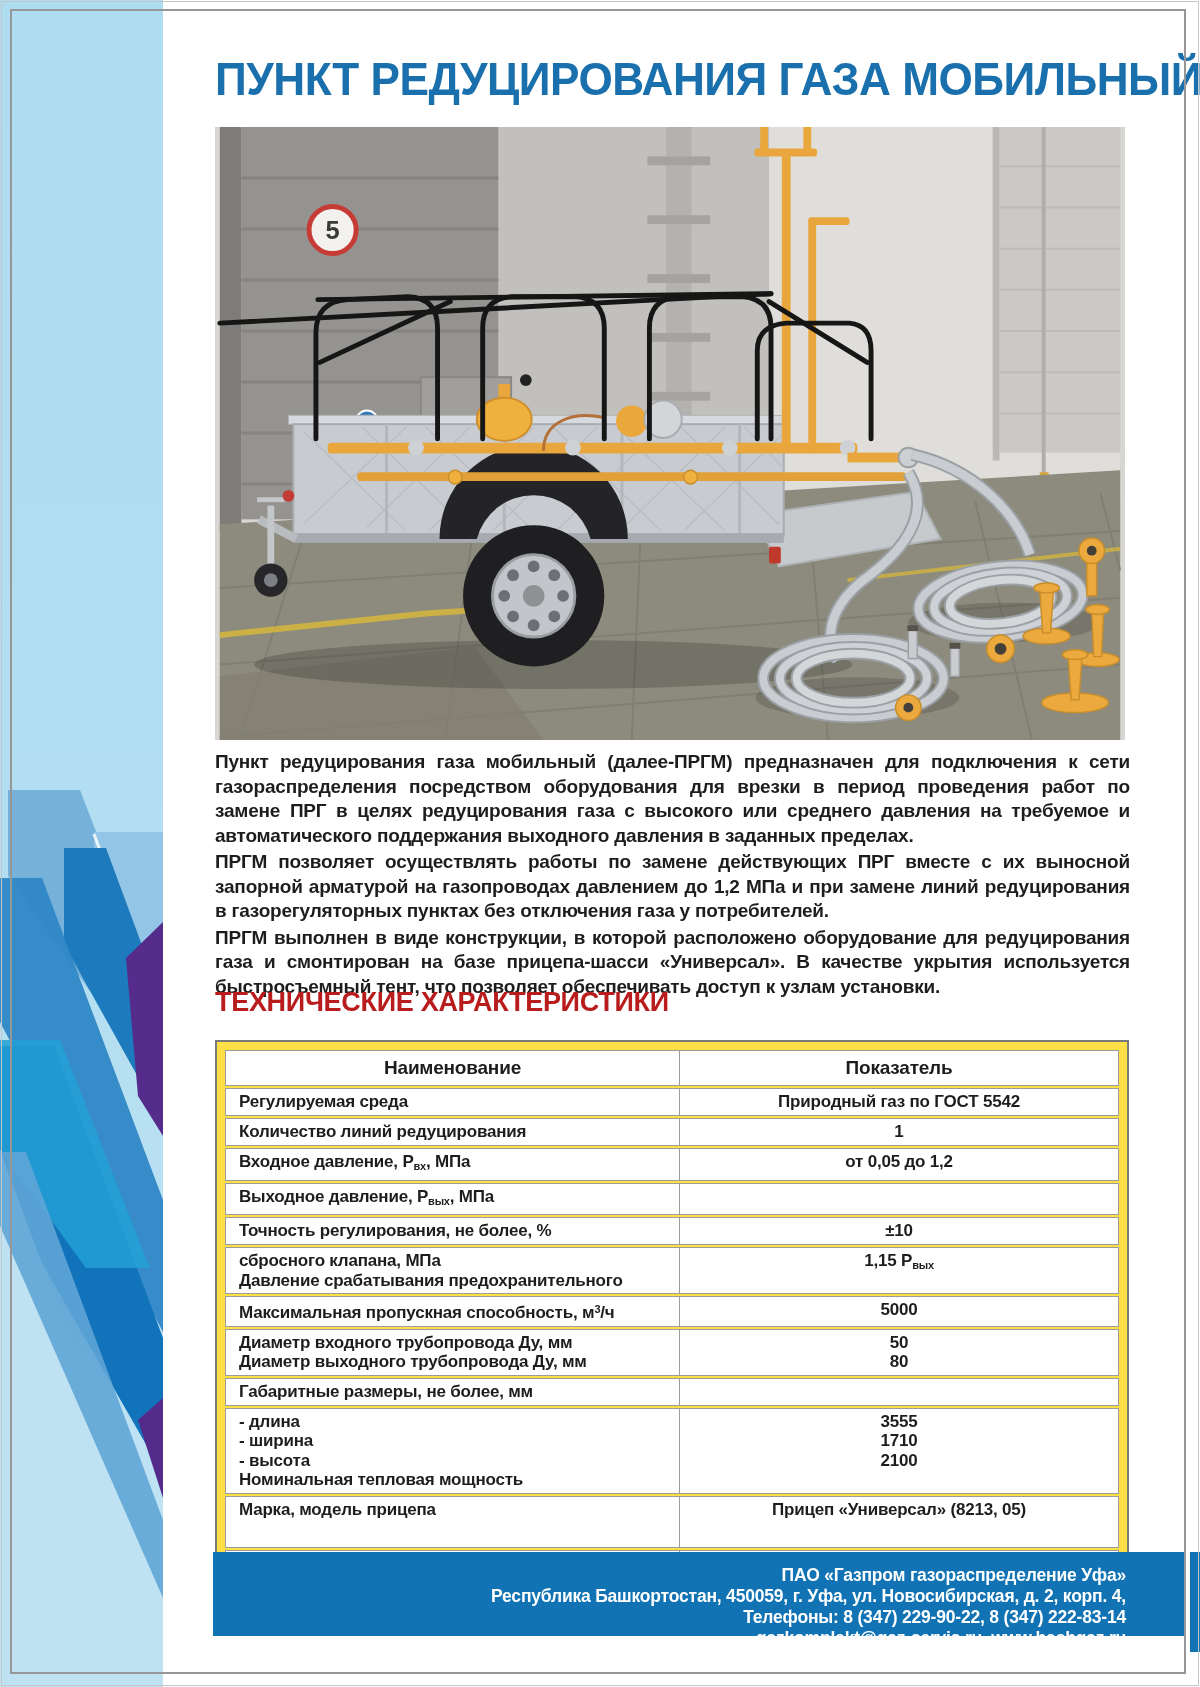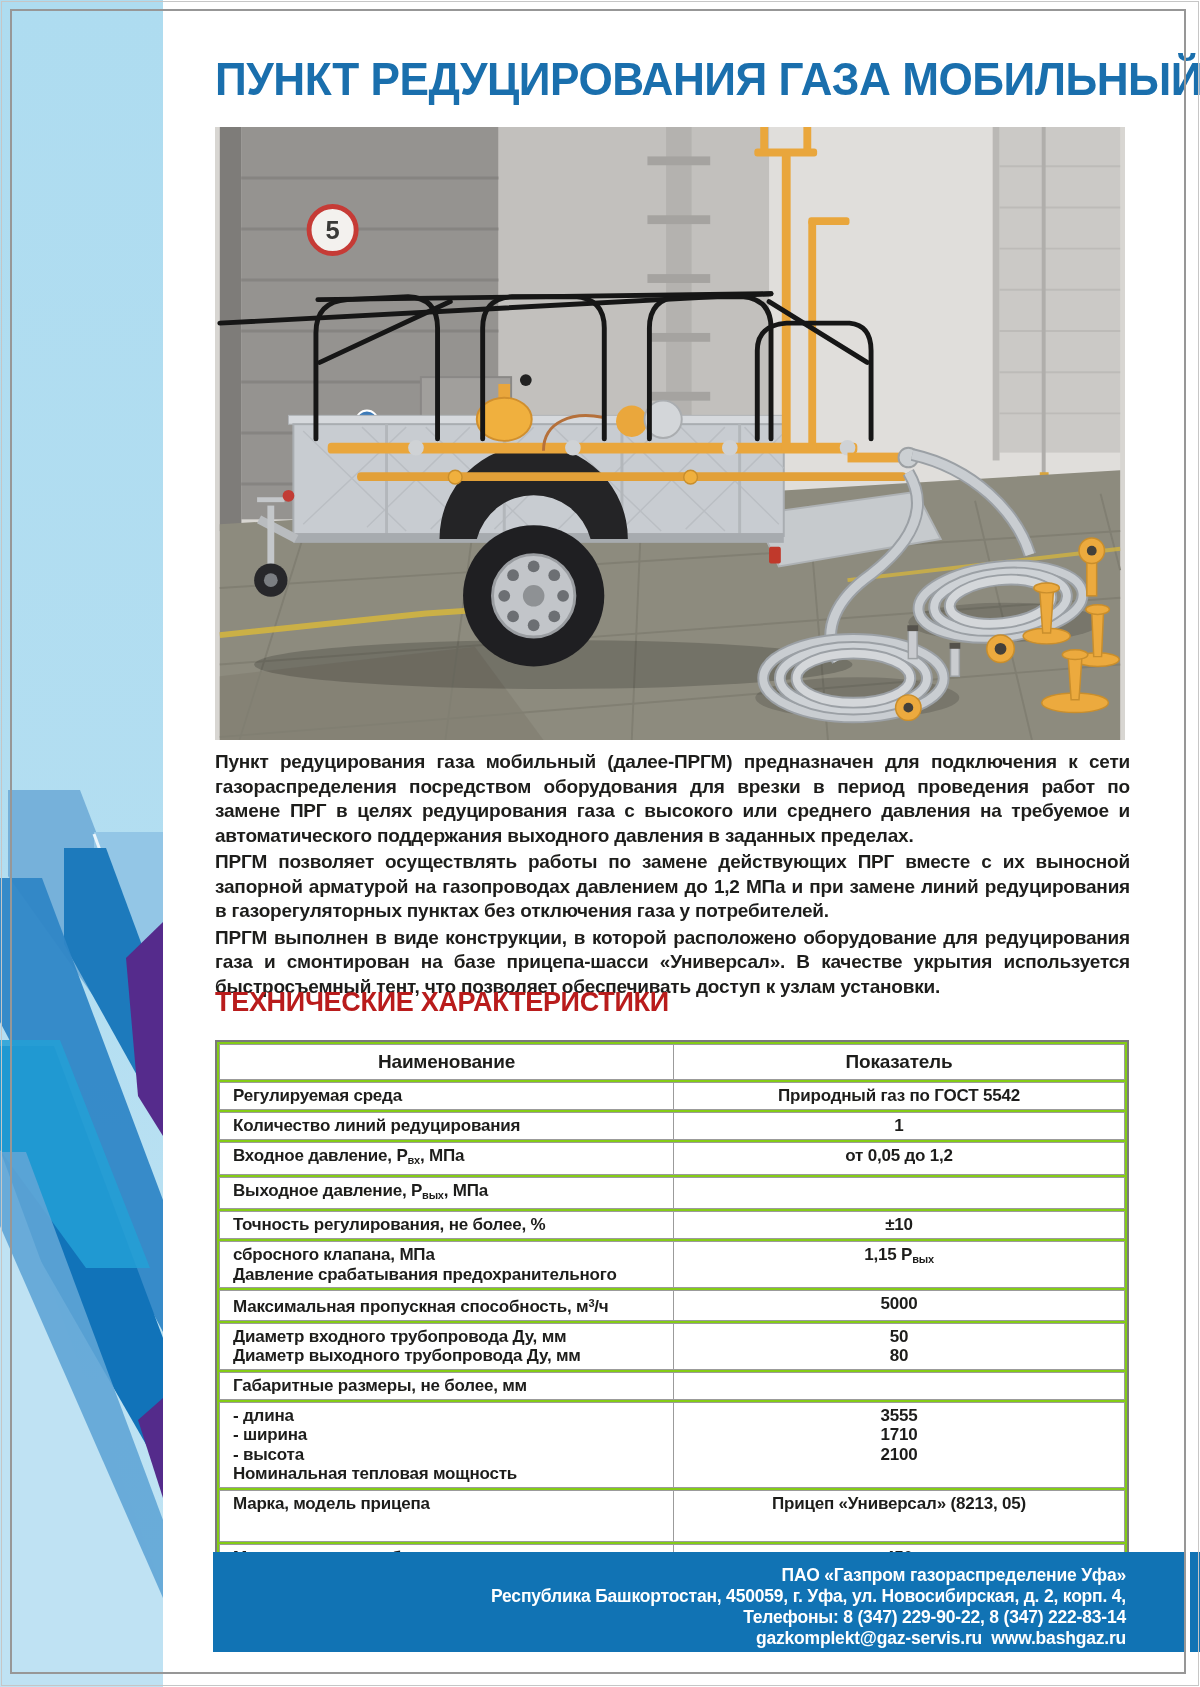--- a/index.html
+++ b/index.html
@@ -14,33 +14,33 @@
   
   .title{position:absolute;left:215px;top:52px;width:940px;font-size:46px;letter-spacing:-.5px;
          color:#1a6fad;white-space:nowrap;transform:scaleX(.96);transform-origin:left top;z-index:5;}
   .photo{position:absolute;left:215px;top:127px;width:910px;height:613px;z-index:5;background:#d8d6d2;}
   .intro{position:absolute;left:215px;top:750px;width:915px;z-index:5;}
   .intro p{margin:0 0 2px 0;text-align:justify;font-size:19px;line-height:24.5px;letter-spacing:-.2px;}
   .section-heading{position:absolute;left:215px;top:987px;font-size:27px;letter-spacing:-.3px;
                    color:#b91c1c;z-index:5;}
   
   .spec-table{position:absolute;left:215px;top:1040px;width:914px;z-index:5;
-              border:2px solid #7a7a7a;background:#84cc16;padding:2px;box-sizing:border-box;}
+              border:2px solid #7a7a7a;background:#fde047;padding:8px;box-sizing:border-box;}
   .t-row{display:grid;grid-template-columns:454px 1fr;border:1px solid #9b9b9b;
          margin-bottom:2px;min-height:26px;background:#fff;}
   .t-row:last-child{margin-bottom:0;}
   .cell{font-size:17px;line-height:19.5px;letter-spacing:-.2px;}
   .cell-l{padding:3px 10px 3px 13px;border-right:1px solid #9b9b9b;}
   .cell-v{padding:3px 8px;text-align:center;}
   .t-head .cell{display:flex;align-items:center;justify-content:center;font-size:19px;min-height:28px;padding:3px;}
   #t-body .t-row:nth-child(11){min-height:50px;}
   #t-body .t-row:nth-child(13){min-height:20px;}
   sub{font-size:11px;vertical-align:-3px;}sup{font-size:11px;vertical-align:5px;}
   
-  .footer{position:absolute;left:213px;top:1552px;width:971px;height:100px;z-index:5;
+  .footer{position:absolute;left:213px;top:1552px;width:971px;height:84px;z-index:5;
           color:#ffffff;text-align:right;box-sizing:border-box;padding:13px 58px 0 0;}
   .footer div{font-size:17.5px;line-height:21px;white-space:pre-wrap;letter-spacing:-.2px;}
   .footer-strip{position:absolute;left:1190px;top:1552px;width:10px;height:100px;z-index:5;}
 </style>
 </head>
 <body>
 
 <div class="page">
 
   <svg class="side-band" width="163" height="1687" viewBox="0 0 163 1687">

